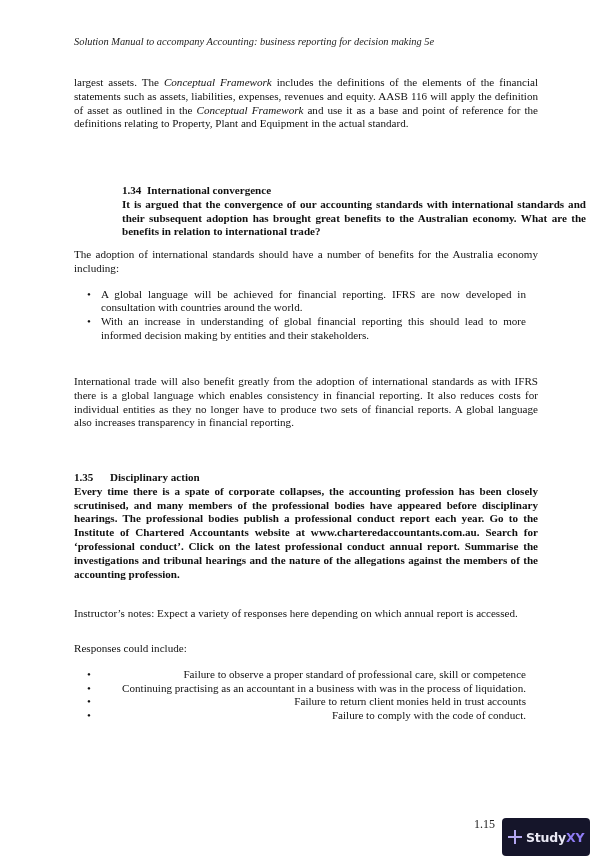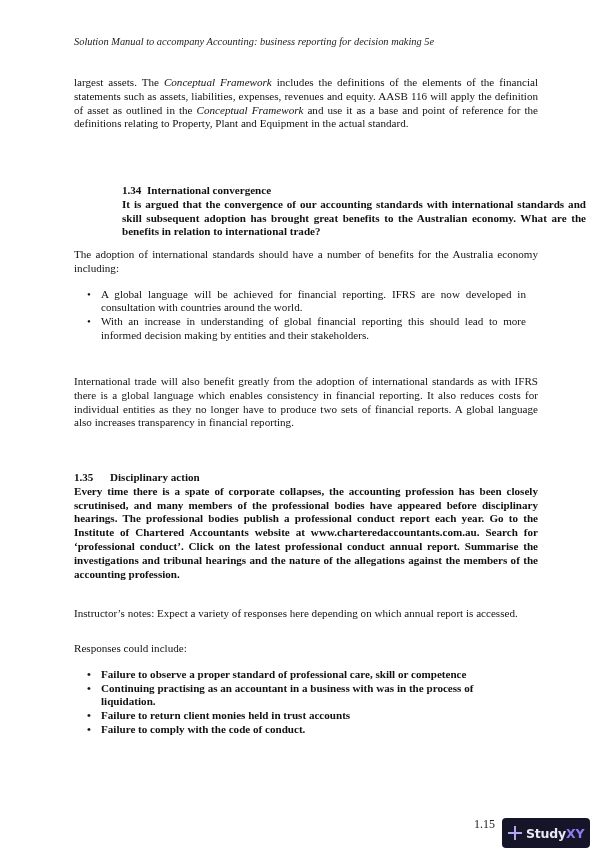--- a/index.html
+++ b/index.html
@@ -60,21 +60,21 @@
       left: 474px;
       top: 817px;
       font-size: 12px;
       color: #222;
     }
     .brand-badge {
       position: absolute;
       left: 502px;
       top: 818px;
       width: 88px;
-      height: 30px;
+      height: 38px;
       background: #15152a;
       border-radius: 4px;
       display: flex;
       align-items: center;
       padding-left: 6px;
       box-sizing: border-box;
     }
     .brand-plus {
       width: 14px;
       height: 14px;
@@ -105,21 +105,21 @@
 <div class="block" style="top:76px;">
   <p>
     <span>largest assets. The </span><em>Conceptual Framework</em><span> includes the definitions of the elements of the financial statements such as assets, liabilities, expenses, revenues and equity. AASB 116 will apply the definition of asset as outlined in the </span><em>Conceptual Framework</em><span> and use it as a base and point of reference for the definitions relating to Property, Plant and Equipment in the actual standard.</span>
   </p>
 </div>
 
 <div class="block" style="top:184px;margin-left:48px;">
   <div class="heading">
     <span class="num">1.34</span>&nbsp;&nbsp;<span>International convergence</span>
   </div>
-  <p class="bold">It is argued that the convergence of our accounting standards with international standards and skill subsequent adoption has brought great benefits to the Australian economy. What are the benefits in relation to international trade?</p>
+  <p class="bold">It is argued that the convergence of our accounting standards with international standards and their subsequent adoption has brought great benefits to the Australian economy. What are the benefits in relation to international trade?</p>
 </div>
 
 <div class="block" style="top:248px;">
   <p>The adoption of international standards should have a number of benefits for the Australia economy including:</p>
   <ul class="bullets">
     <li>A global language will be achieved for financial reporting. IFRS are now developed in consultation with countries around the world.</li>
     <li>With an increase in understanding of global financial reporting this should lead to more informed decision making by entities and their stakeholders.</li>
   </ul>
 </div>
 
@@ -133,21 +133,21 @@
   </div>
   <p class="bold">Every time there is a spate of corporate collapses, the accounting profession has been closely scrutinised, and many members of the professional bodies have appeared before disciplinary hearings. The professional bodies publish a professional conduct report each year. Go to the Institute of Chartered Accountants website at www.charteredaccountants.com.au. Search for ‘professional conduct’. Click on the latest professional conduct annual report. Summarise the investigations and tribunal hearings and the nature of the allegations against the members of the accounting profession.</p>
 </div>
 
 <div class="block" style="top:600px;margin-top:7px;">
   <p>Instructor’s notes: Expect a variety of responses here depending on which annual report is accessed.</p>
 </div>
 
 <div class="block" style="top:642px;">
   <p>Responses could include:</p>
-  <ul class="bullets" style="text-align:left;font-weight:bold;">
+  <ul class="bullets" style="text-align:right;">
     <li>Failure to observe a proper standard of professional care, skill or competence</li>
     <li>Continuing practising as an accountant in a business with was in the process of liquidation.</li>
     <li>Failure to return client monies held in trust accounts</li>
     <li>Failure to comply with the code of conduct.</li>
   </ul>
 </div>
 
 <div class="page-number">1.15</div>
 
 <div class="brand-badge">

